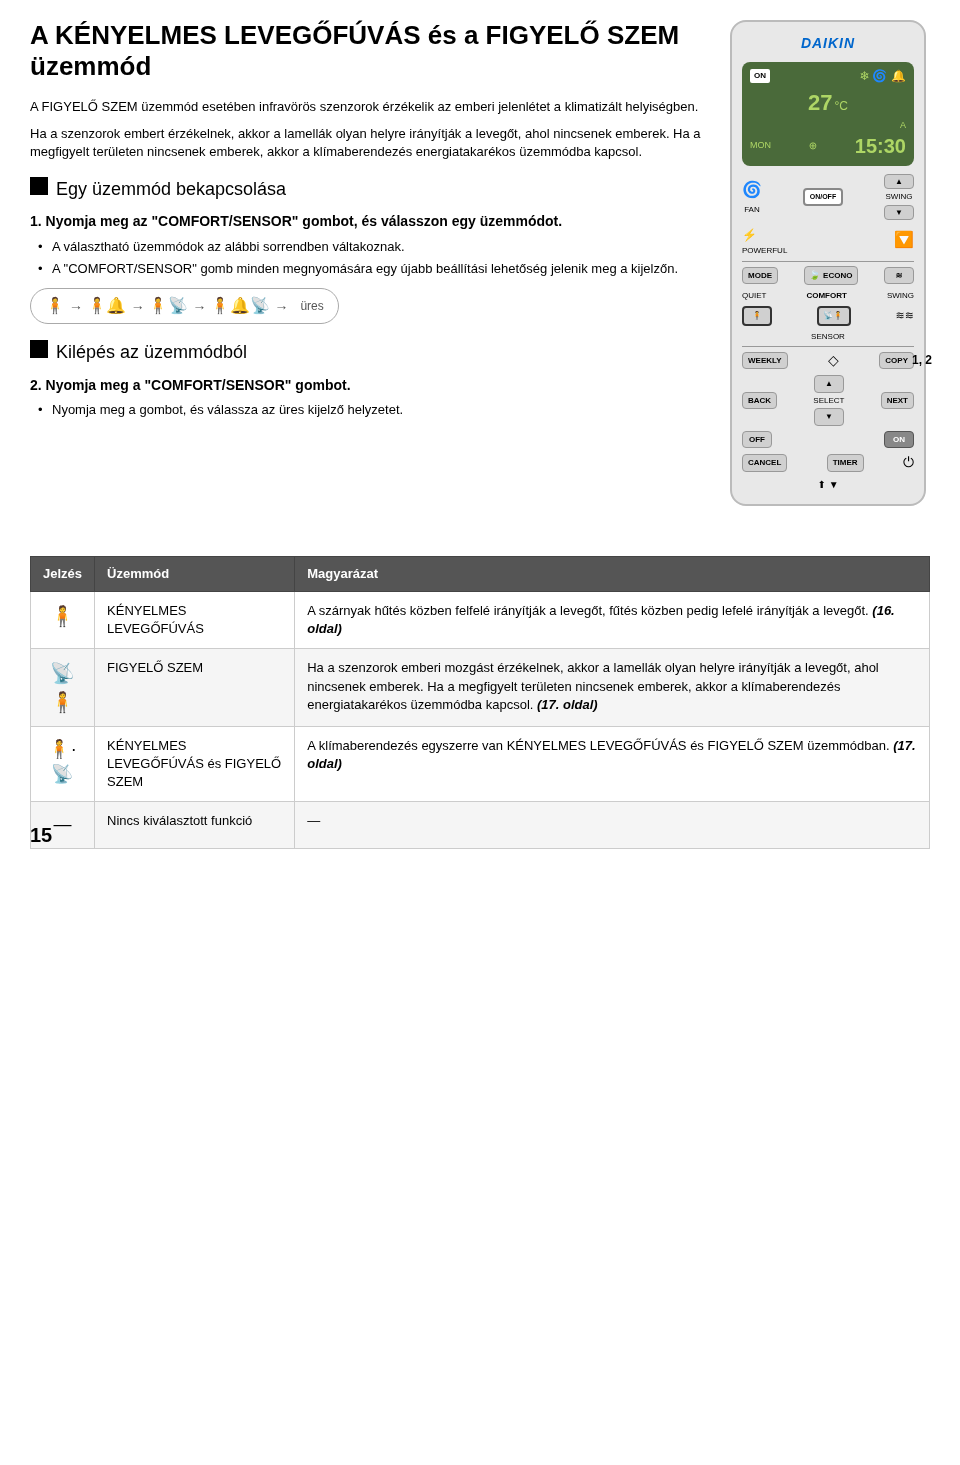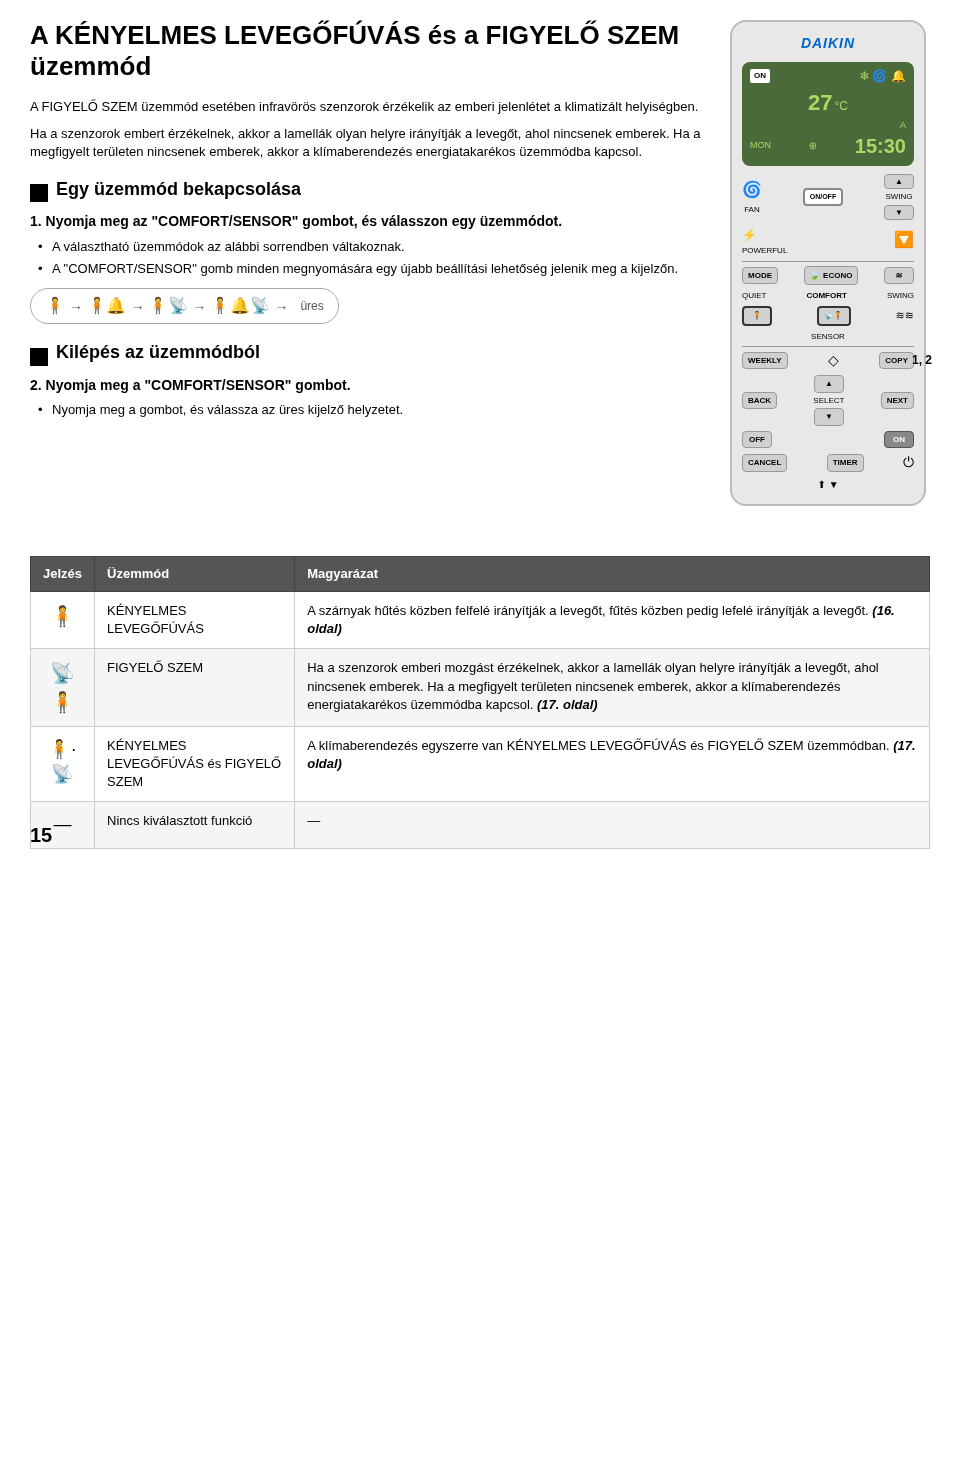--- a/index.html
+++ b/index.html
@@ -38,24 +38,24 @@
       margin-bottom: 16px;
     }
 
     .intro-text {
       font-size: 13px;
       margin-bottom: 8px;
     }
 
     .section-header {
       display: flex;
-      align-items: flex-end;
+      align-items: flex-start;
       gap: 8px;
       font-size: 18px;
-      font-weight: bold;
+      font-weight: normal;
       margin: 16px 0 10px 0;
     }
 
     .section-header .square-icon {
       width: 18px;
       height: 18px;
       background: #000;
       display: inline-block;
       flex-shrink: 0;
     }

